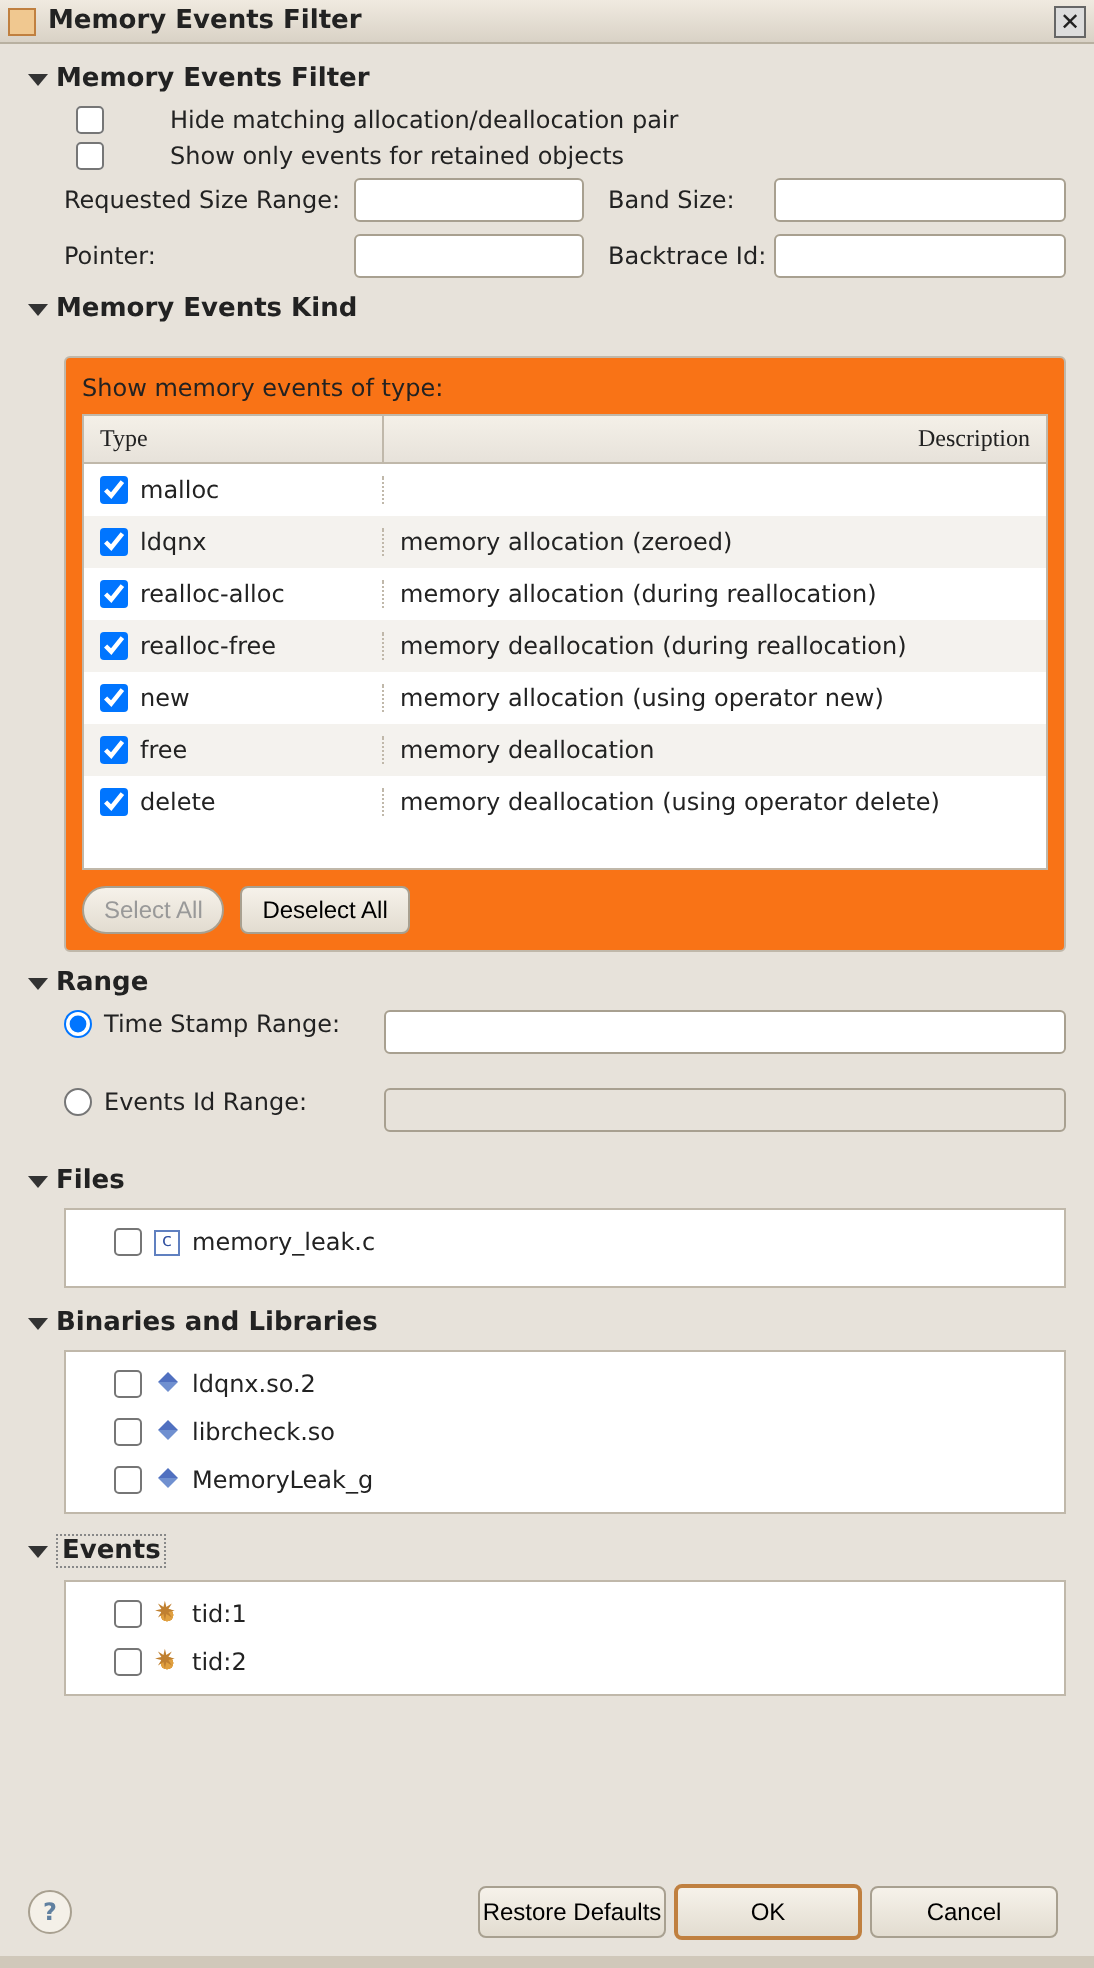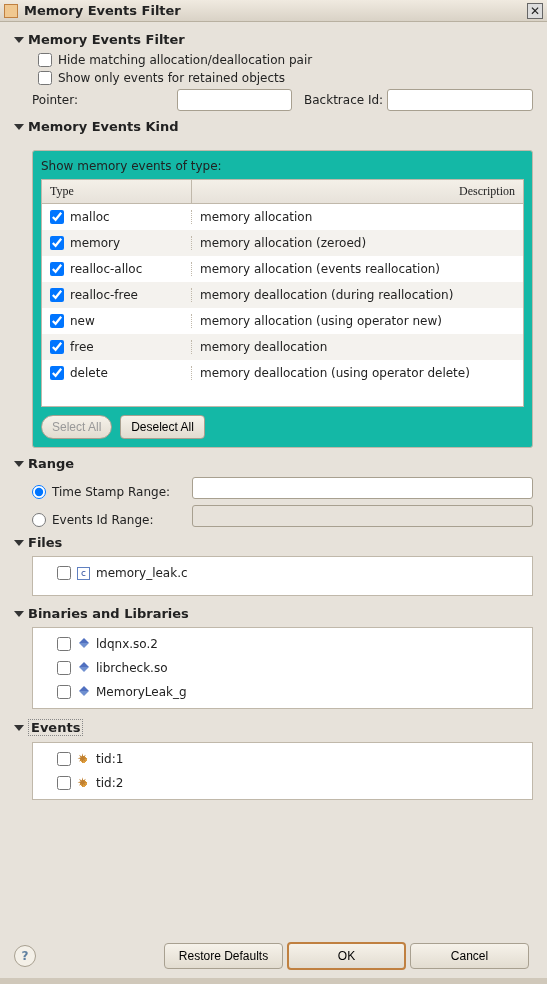--- a/index.html
+++ b/index.html
@@ -65,28 +65,28 @@
   border: 1px solid #a8a090;
   border-radius: 3px;
   background: #fff;
   height: 22px;
   padding: 2px 4px;
   font-size: 12px;
 }
 input[type=text]:disabled { background: #e7e2da; }
 .field1 { width: 115px; }
 .field2 { width: 115px; }
-.chk-row { padding-left: 24px; margin-bottom: 4px; display: flex; align-items: center; }
+.chk-row { padding-left: 24px; margin-bottom: 4px; display: flex; align-items: center; gap: 27px; }
 input[type=checkbox], input[type=radio] { margin-right: 6px; width: 14px; height: 14px; }
 .framebox {
   border: 1px solid #c0b8aa;
   border-radius: 3px;
   margin: 16px 0 8px 18px;
   padding: 8px;
-  background: #14b8a6;
+  background: #f97316;
 }
 .table {
   border: 1px solid #c0b8aa;
   background: #fff;
 }
 .thead { display: flex; background: linear-gradient(#f4f0e8,#e7e2da); border-bottom: 1px solid #c0b8aa; font-family: Liberation Serif, serif; }
 .th { padding: 4px 8px; border-right: 1px solid #c0b8aa; font-size: 12px; }
 .col1 { width: 150px; }
 .col2 { flex: 1; border-right: none; text-align: right; }
 .tbody .tr { display: flex; height: 26px; align-items: center; }
@@ -98,21 +98,21 @@
 button {
   background: linear-gradient(#f6f2ea,#e2dcd0);
   border: 1px solid #a8a090;
   border-radius: 4px;
   padding: 4px 10px;
   font-size: 12px;
   cursor: pointer;
   margin-right: 4px;
 }
 button:disabled { color: #999; cursor: default; border-radius: 12px; }
-.radio-row { padding-left: 18px; display: flex; align-items: flex-end; margin-bottom: 6px; }
+.radio-row { padding-left: 18px; display: flex; align-items: flex-start; margin-bottom: 17px; }
 .radio-row .label { width: 140px; }
 .radio-row input[type=text] { flex: 1; }
 .listbox {
   border: 1px solid #c0b8aa;
   background: #fff;
   margin: 4px 0 10px 18px;
   padding: 4px 0;
 }
 .listitem { display: flex; align-items: center; padding: 2px 10px 2px 24px; height: 24px; }
 .fileicon {
@@ -178,21 +178,21 @@
   border: 1px solid #a8a090;
   border-radius: 50%;
   text-align: center;
   line-height: 20px;
   color: #6080a0;
   font-weight: bold;
   background: #f4f0e8;
   cursor: pointer;
 }
 .bottom-bar .spacer { flex: 1; }
-.bottom-bar button { width: 119px; padding: 5px 0; }
+.bottom-bar button { width: 94px; padding: 5px 0; }
 .ok-btn { border: 2px solid #c08040 !important; }
 .statusbar { position: absolute; bottom: 0; right: 0; height: 6px; width: 100%; background: #d0c8ba; }
 </style>
 </head>
 <body>
 
 <div class="titlebar">
   <div class="title-icon"></div>
   <div class="title-text">Memory Events Filter</div>
   <div class="close">✕</div>
@@ -205,20 +205,26 @@
       <span class="arrow"></span>
       <span>Memory Events Filter</span>
     </div>
     <div class="chk-row">
       <input type="checkbox" style="">
       <span>Hide matching allocation/deallocation pair</span>
     </div>
     <div class="chk-row">
       <input type="checkbox" style="">
       <span>Show only events for retained objects</span>
+    </div>
+    <div class="row">
+      <span class="label-col">Requested Size Range:</span>
+      <input type="text" class="field1" style="">
+      <span class="band-col">Band Size:</span>
+      <input type="text" class="field2" style="flex: 1 1 0%;">
     </div>
     <div class="row">
       <span class="label-col">Pointer:</span>
       <input type="text" class="field1" style="">
       <span class="band-col">Backtrace Id:</span>
       <input type="text" class="field2" style="flex: 1 1 0%;">
     </div>
   </div>
 
   <div class="section">
@@ -232,35 +238,34 @@
         <div class="thead">
           <div class="th col1">Type</div>
           <div class="th col2">Description</div>
         </div>
         <div class="tbody" id="kind-tbody">
             <div class="tr">
               <div class="td1">
                 <input type="checkbox" checked="" style="">
                 <span>malloc</span>
               </div>
-              <div class="td2">memory allocation</div>
-            </div>
-            <div class="tr">
-              <div class="td1">
-                <input type="checkbox" checked="" style="">
-                <span>memory</span>
+            </div>
+            <div class="tr">
+              <div class="td1">
+                <input type="checkbox" checked="" style="">
+                <span>ldqnx</span>
               </div>
               <div class="td2">memory allocation (zeroed)</div>
             </div>
             <div class="tr">
               <div class="td1">
                 <input type="checkbox" checked="" style="">
                 <span>realloc-alloc</span>
               </div>
-              <div class="td2">memory allocation (events reallocation)</div>
+              <div class="td2">memory allocation (during reallocation)</div>
             </div>
             <div class="tr">
               <div class="td1">
                 <input type="checkbox" checked="" style="">
                 <span>realloc-free</span>
               </div>
               <div class="td2">memory deallocation (during reallocation)</div>
             </div>
             <div class="tr">
               <div class="td1">

